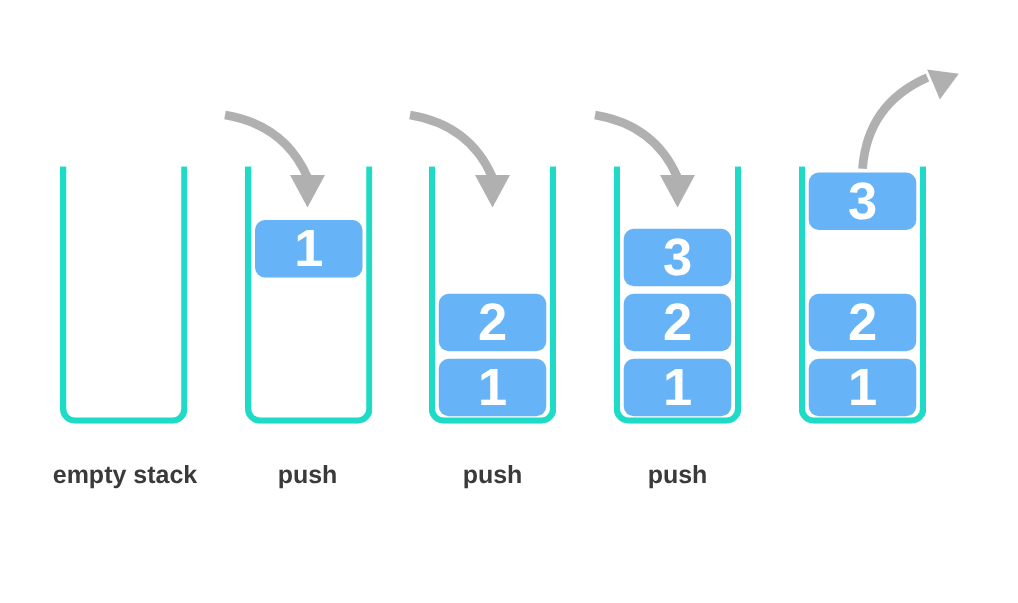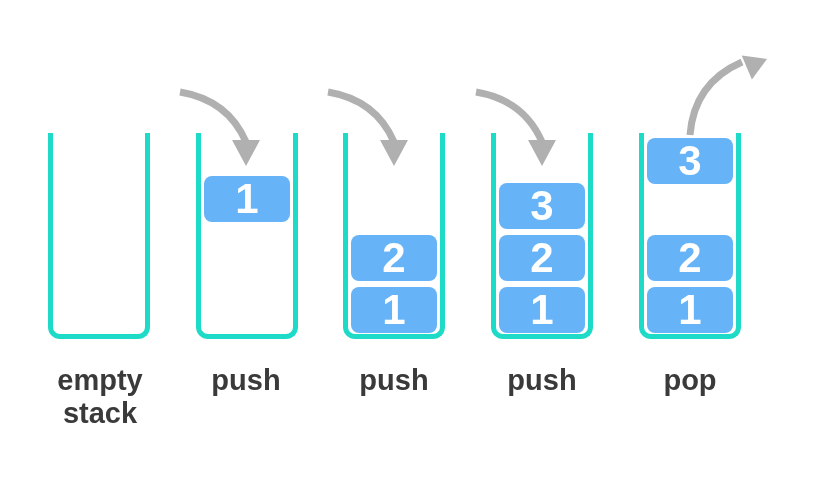--- a/index.html
+++ b/index.html
@@ -24,21 +24,21 @@
   }
   .slot0{top:154px;}   
   .slot1{top:102px;}   
   .slot2{top:50px;}    
   .slot-top{top:43px;}    
   .slot-lifted{top:5px;}  
 
   
   .caption{
     position:absolute;top:364px;width:130px;text-align:center;
-    font-size:29px;line-height:33px;font-weight:700;color:var(--c-label);
+    font-size:20px;line-height:33px;font-weight:700;color:var(--c-label);
   }
 
   .arrow{position:absolute;}
   .arrow path{stroke:var(--c-arrow);stroke-width:7;fill:none;}
   .arrow polygon{fill:var(--c-arrow);}
 </style>
 </head>
 <body>
 
 <div class="canvas">
@@ -78,15 +78,14 @@
 
   <svg class="arrow" style="left:682px;top:38px" width="95" height="100" viewBox="0 0 95 100">
     <path d="M8 97 Q12 45 60 24"></path>
     <polygon points="85,21 69.9,41.6 59.7,17.6"></polygon>
   </svg>
   <div class="vessel" style="left:639px">
     <div class="block slot-lifted">3</div>
     <div class="block slot1">2</div>
     <div class="block slot0">1</div>
   </div>
-  <div class="caption" style="left:625px">pop</div>
 
 </div>
 
 </body></html>

